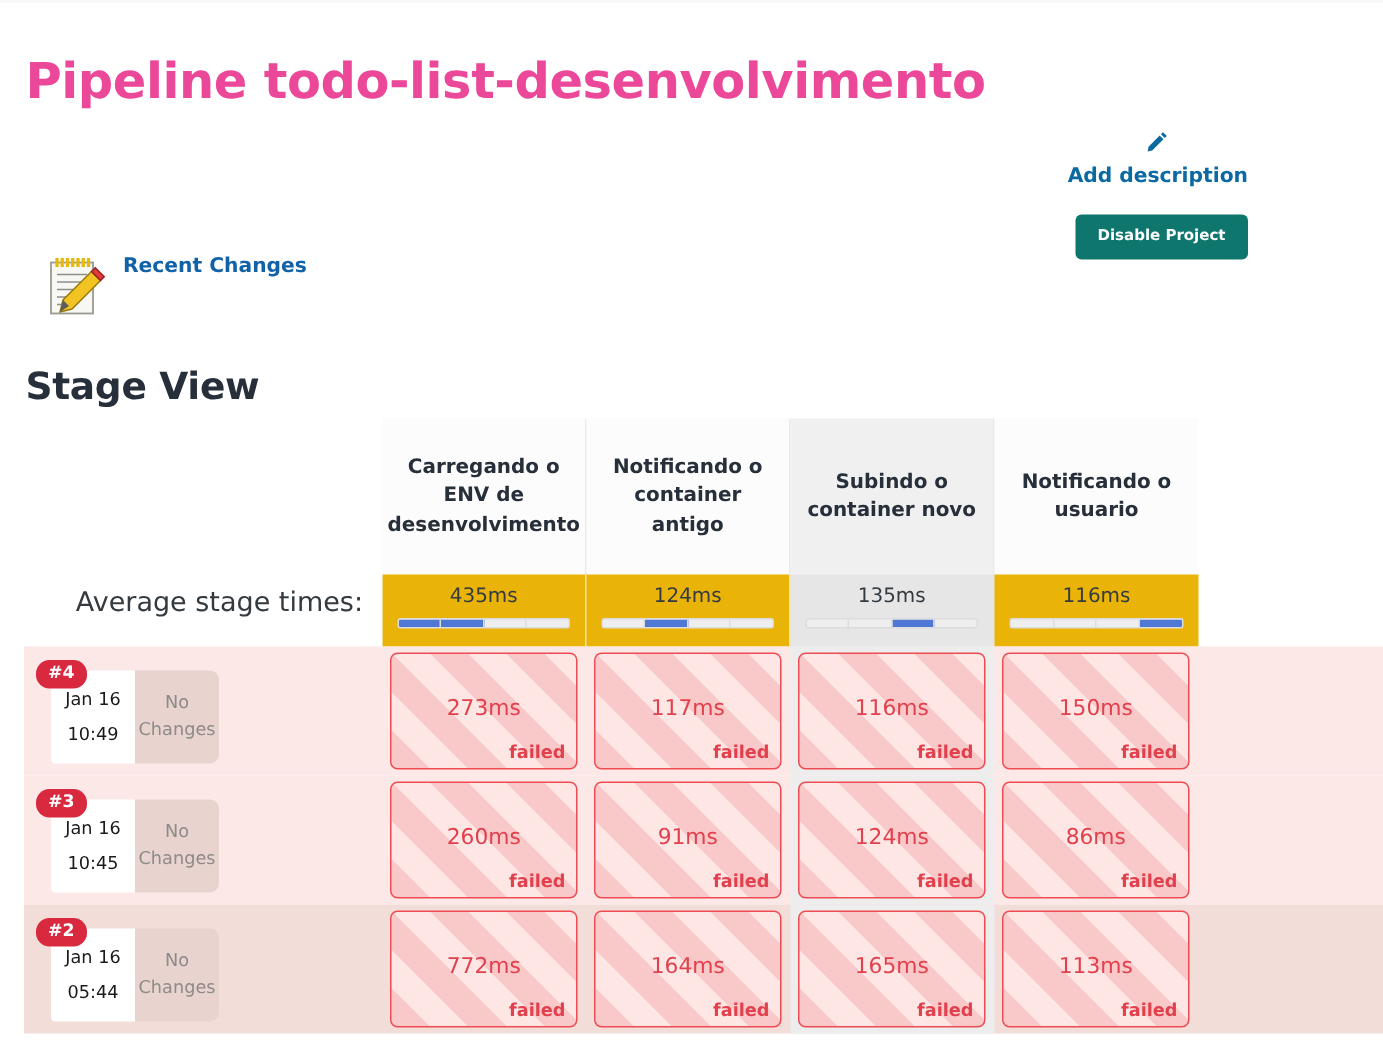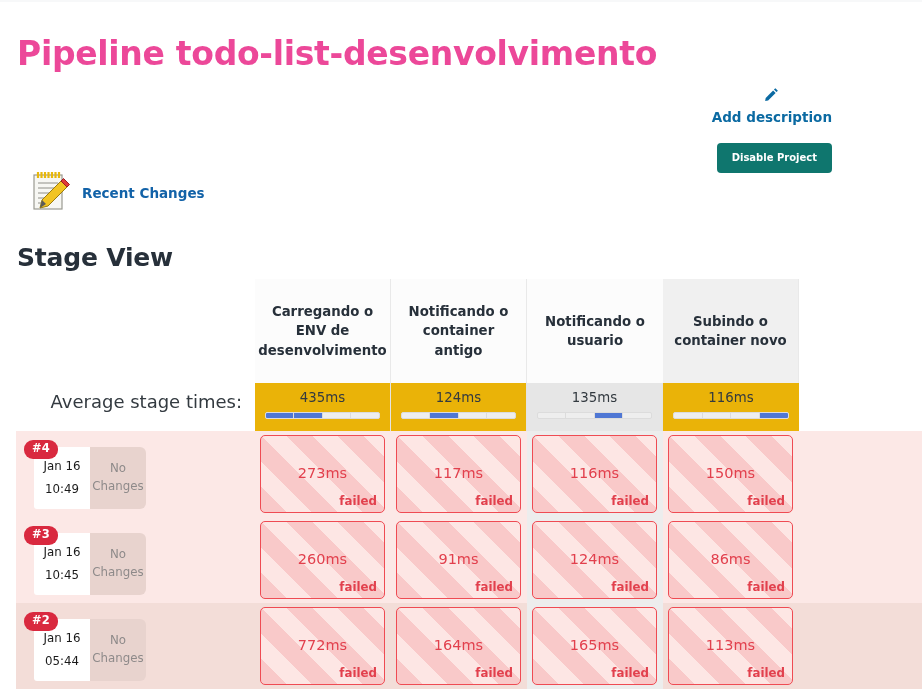--- a/index.html
+++ b/index.html
@@ -53,21 +53,21 @@
     font-weight: bold;
     font-family: "DejaVu Sans", "Liberation Sans", sans-serif;
     cursor: pointer;
     margin-top: 24px;
   }
 
   
   .recent-changes {
     position: absolute;
     left: 27px; top: 167px;
-    display: flex; align-items: center; gap: 9px;
+    display: flex; align-items: flex-start; gap: 9px;
     cursor: pointer;
   }
   .recent-changes .rc-label {
     color: #1262a8;
     font-size: 13.5px;
     font-weight: bold;
   }
 
   
   .stage-view-title {
@@ -289,22 +289,22 @@
   </div>
 
   <div class="stage-view-title">Stage View</div>
 
   <div class="matrix">
 
     <div class="grid-row head-row">
       <div class="label-col"></div>
       <div class="stage-col head-cell">Carregando o ENV de desenvolvimento</div>
       <div class="stage-col head-cell">Notificando o container antigo</div>
+      <div class="stage-col head-cell hl">Subindo o container novo</div>
       <div class="stage-col head-cell last">Notificando o usuario</div>
-      <div class="stage-col head-cell hl">Subindo o container novo</div>
     </div>
 
     <div class="grid-row avg-row">
       <div class="label-col avg-label">Average stage times:</div>
 
       <div class="stage-col avg-cell">
         <div class="avg-time">435ms</div>
         <div class="bar">
           <div class="fill" style="left:0%;width:50%"></div>
           <div class="seg s1"></div>

